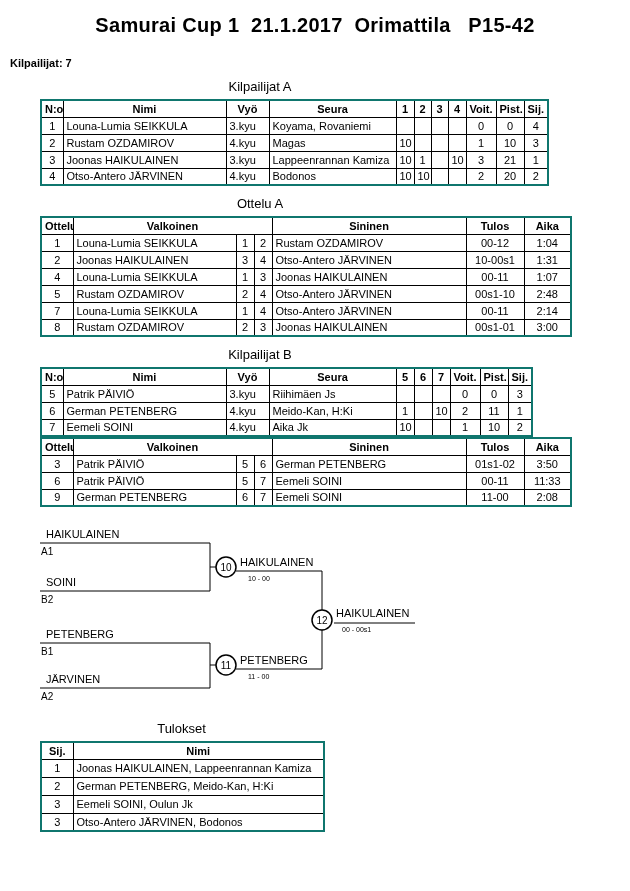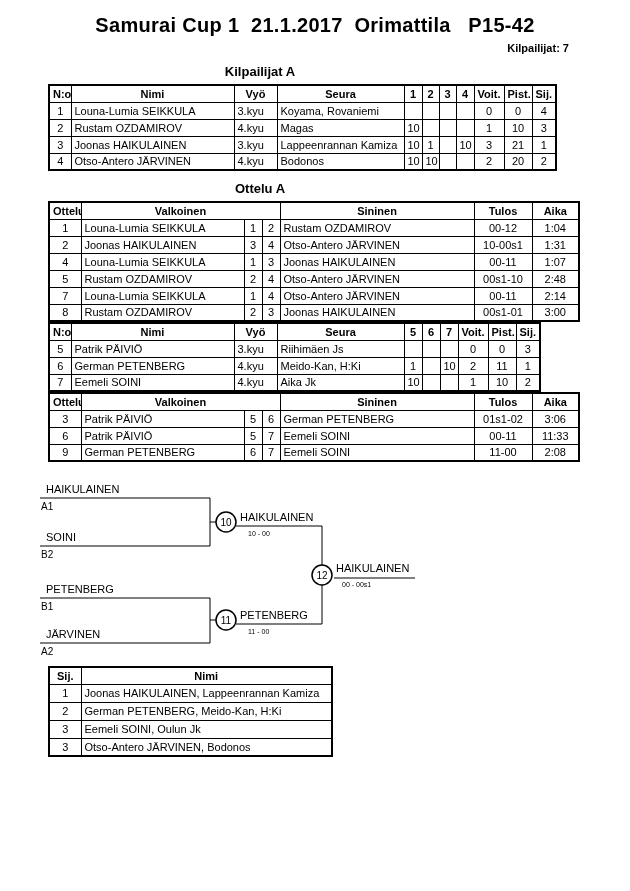--- a/index.html
+++ b/index.html
@@ -1,26 +1,26 @@
 <!DOCTYPE html>
 <html><head>
 <meta charset="utf-8">
 <style>
   * { margin:0; padding:0; box-sizing:border-box; }
   html, body { background:#ffffff; }
   body { font-family:"Liberation Sans", sans-serif; color:#000; }
   .page { width:610px; height:891px; margin:0 auto; background:#fff; overflow:hidden; position:relative; }
 
   .title { font-size:20px; font-weight:bold; text-align:center; padding-top:14px; white-space:pre; letter-spacing:0.3px; }
-  .comp-count { text-align:right; font-size:11px; font-weight:bold; padding-right:51px; margin-top:5px; }
-
-  .section-title { font-size:13px; font-weight:bold; text-align:center; width:440px; margin:10px 0 5px 30px; }
+  .comp-count { text-align:left; font-size:11px; font-weight:bold; padding-right:51px; margin-top:20px; }
+
+  .section-title { font-size:13px; font-weight:normal; text-align:center; width:440px; margin:10px 0 5px 30px; }
   .section-title.results-title { width:283px; }
 
-  table.data-table { border-collapse:collapse; table-layout:fixed; border:2px solid #000000; margin-left:38px; }
+  table.data-table { border-collapse:collapse; table-layout:fixed; border:2px solid #0f766e; margin-left:30px; }
   table.data-table th, table.data-table td {
     border:1px solid #000; font-size:11px; height:17px; padding:0 3px;
     white-space:nowrap; overflow:hidden; vertical-align:middle;
   }
   table.data-table th { font-weight:bold; text-align:center; }
   td.c { text-align:center; }
   td.l { text-align:left; padding-left:4px; }
   table.results-table td { height:18px; }
 
   .bracket-wrap { margin-top:8px;text-align:right; }
@@ -196,20 +196,21 @@
         <td class="l">Rustam OZDAMIROV</td>
         <td class="c">2</td>
         <td class="c">3</td>
         <td class="l">Joonas HAIKULAINEN</td>
         <td class="c">00s1-01</td>
         <td class="c">3:00</td>
       </tr>
     </tbody>
   </table>
 
+  <h2 class="section-title">Kilpailijat B</h2>
   <table class="data-table pool-table" style="width:491px">
     <colgroup>
       <col style="width:22px">
         <col style="width:163px">
         <col style="width:43px">
         <col style="width:127px">
       <col style="width:18px">
         <col style="width:18px">
         <col style="width:18px">
       <col style="width:30px">
@@ -290,21 +291,21 @@
       </tr>
     </thead>
     <tbody>
       <tr>
         <td class="c">3</td>
         <td class="l">Patrik PÄIVIÖ</td>
         <td class="c">5</td>
         <td class="c">6</td>
         <td class="l">German PETENBERG</td>
         <td class="c">01s1-02</td>
-        <td class="c">3:06</td>
+        <td class="c">3:50</td>
       </tr>
       <tr>
         <td class="c">6</td>
         <td class="l">Patrik PÄIVIÖ</td>
         <td class="c">5</td>
         <td class="c">7</td>
         <td class="l">Eemeli SOINI</td>
         <td class="c">00-11</td>
         <td class="c">11:33</td>
       </tr>
@@ -357,20 +358,21 @@
       <text class="node" x="216" y="154">11</text>
       <text x="230" y="149">PETENBERG</text>
       <text class="score" x="238" y="164">11 - 00</text>
 
       <text class="node" x="312" y="109">12</text>
       <text x="326" y="102">HAIKULAINEN</text>
       <text class="score" x="332" y="117">00 - 00s1</text>
     </svg>
   </div>
 
+  <h2 class="section-title results-title">Tulokset</h2>
   <table class="data-table results-table" style="width:283px">
     <colgroup>
         <col style="width:32px">
         <col style="width:251px">
       </colgroup>
     <thead>
       <tr>
         <th>Sij.</th>
         <th>Nimi</th>
       </tr>

